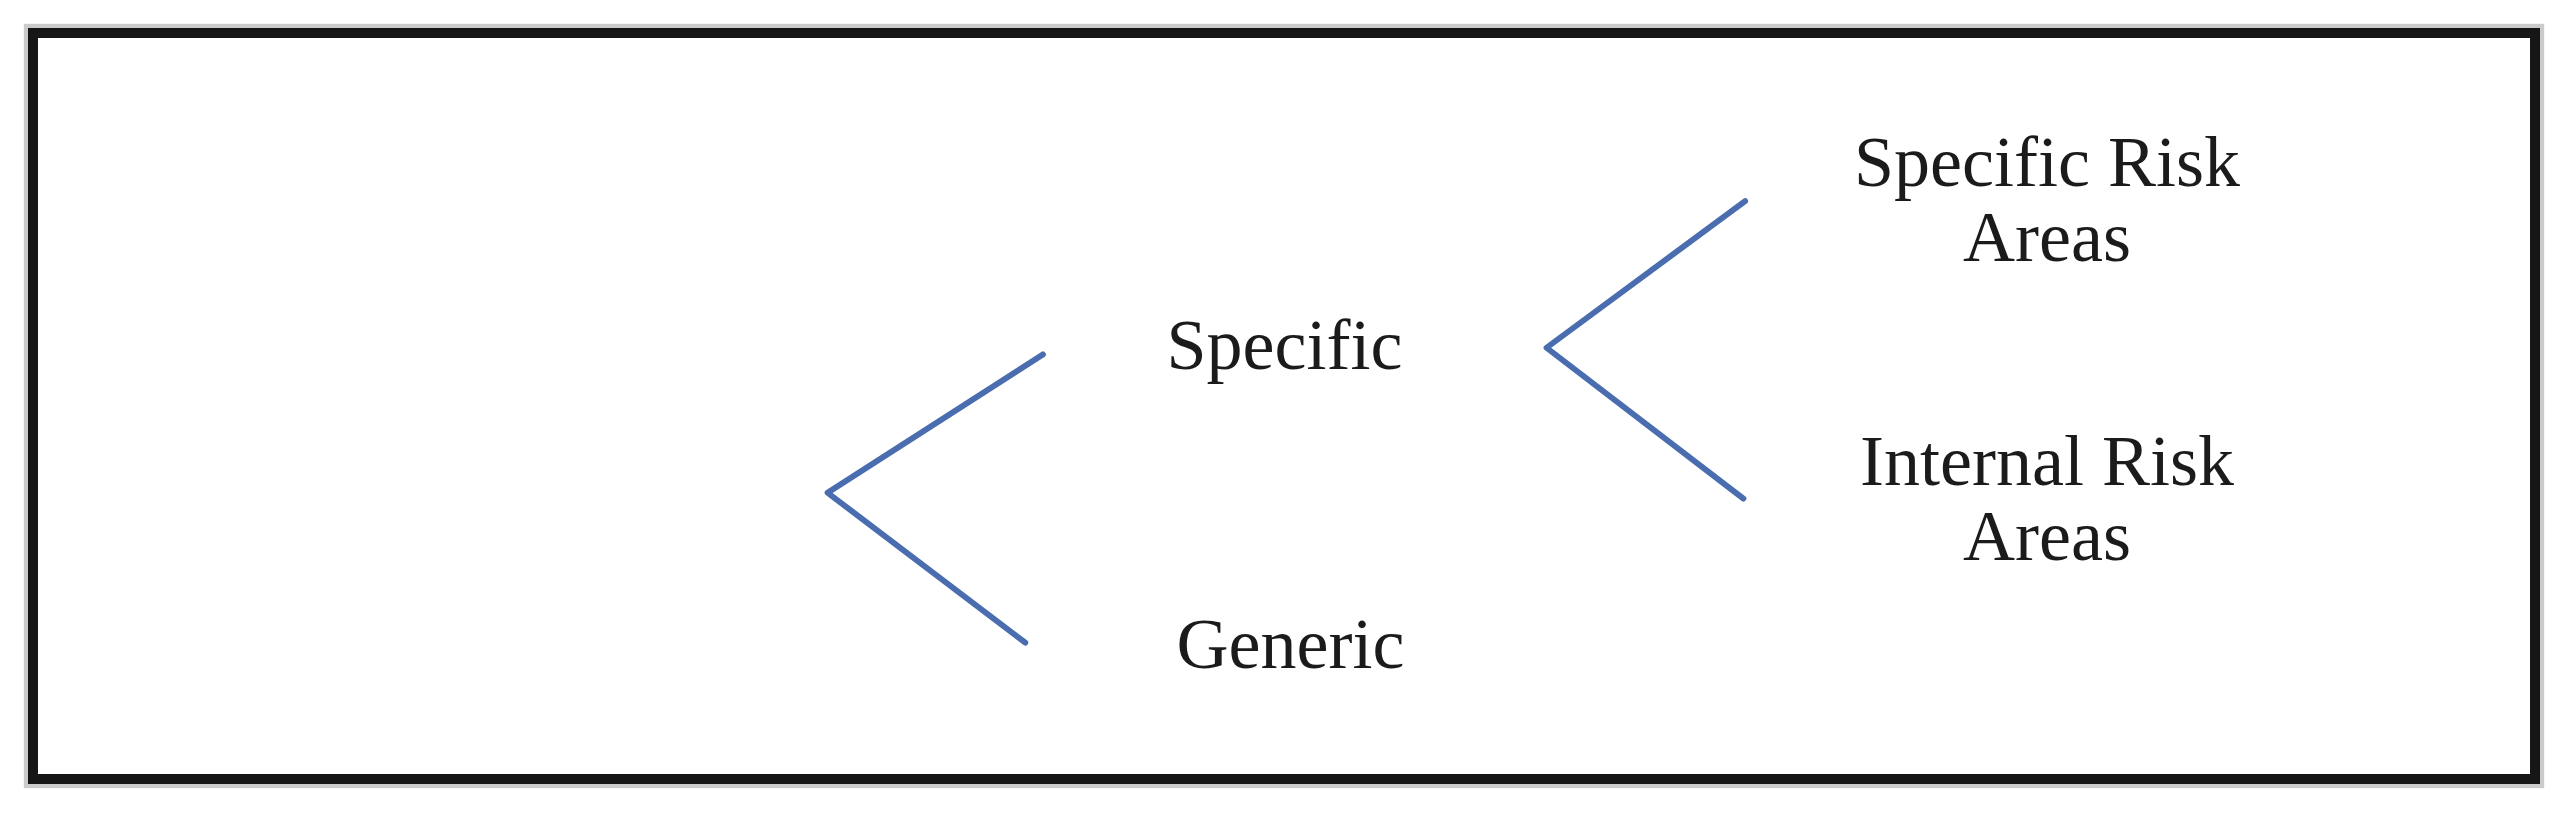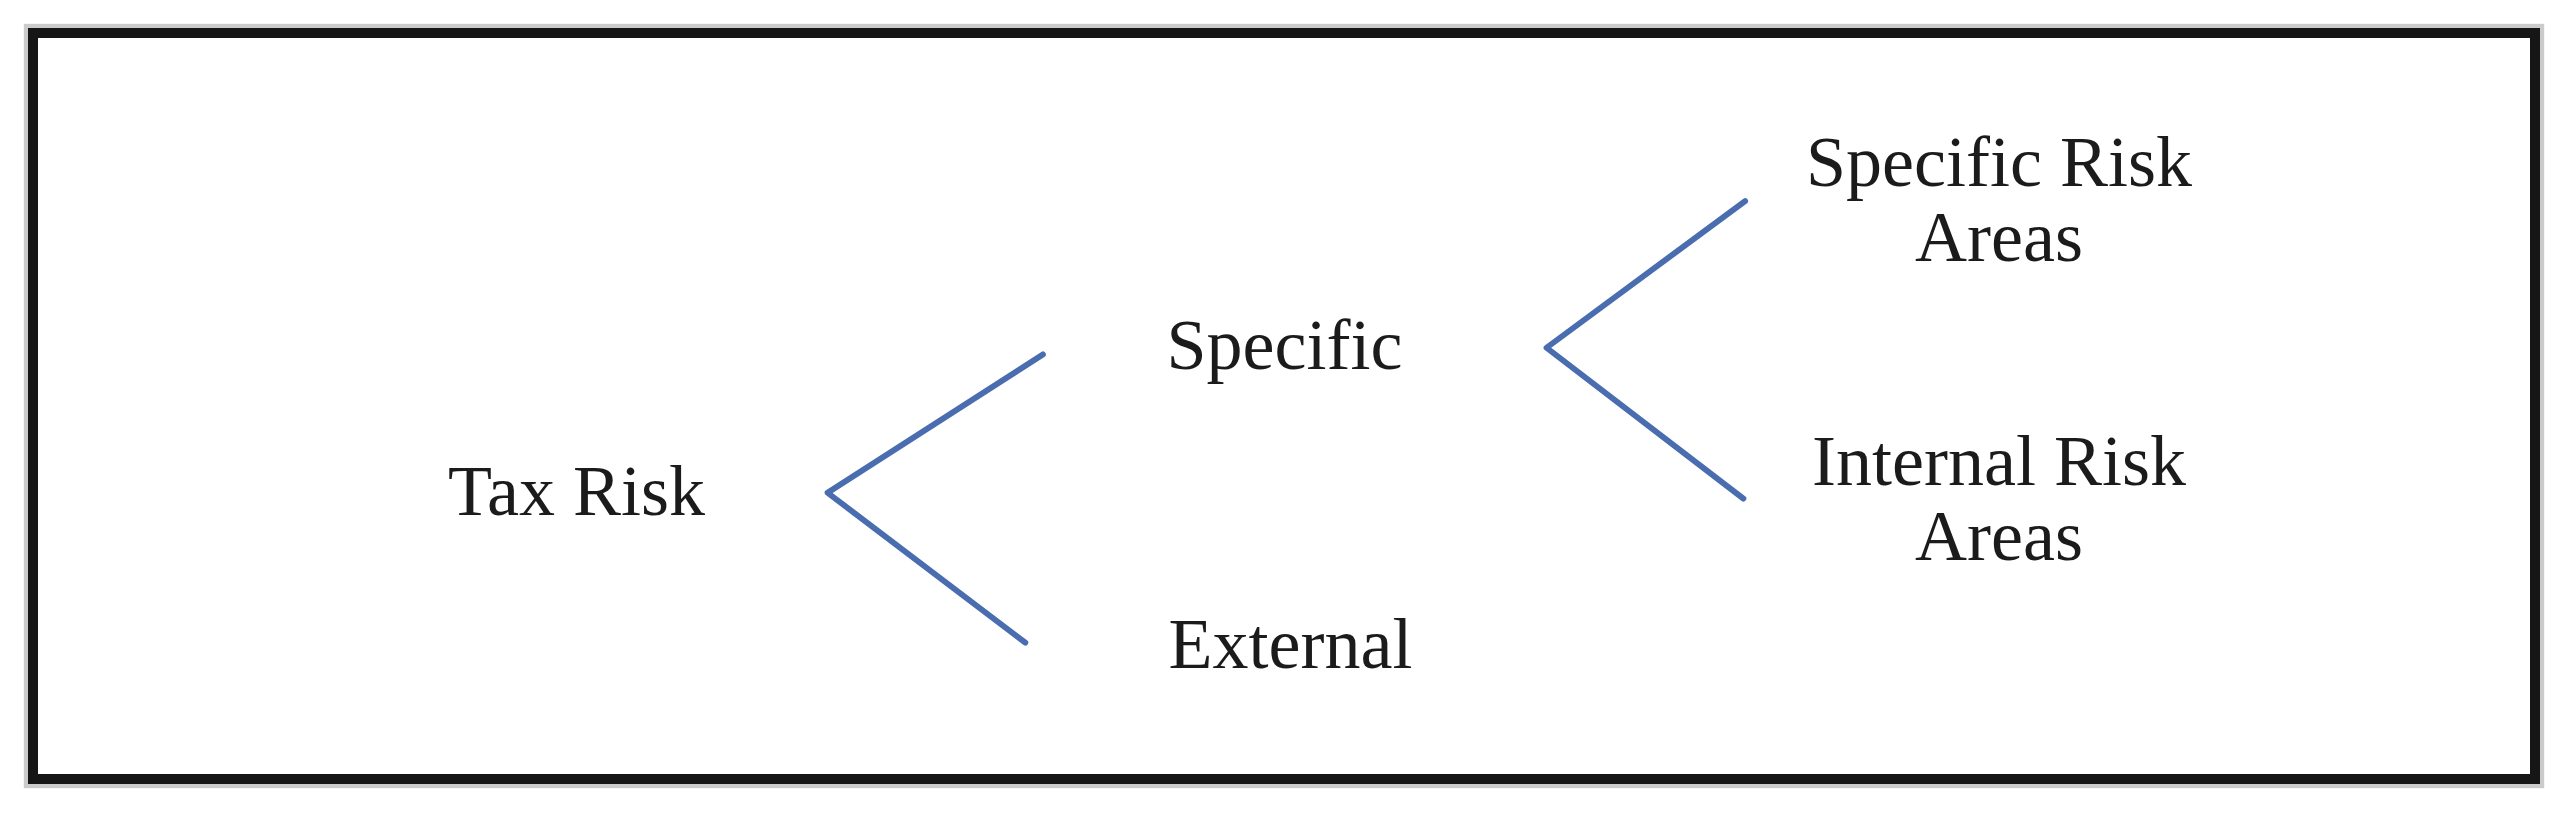--- a/index.html
+++ b/index.html
@@ -36,38 +36,38 @@
   }
   .node {
     position: absolute;
     font-size: 72px;
     line-height: 75px;
     text-align: center;
     white-space: nowrap;
   }
   .node.wrap {
     white-space: normal;
+    margin-left: 48px;
   }
 </style>
 </head>
 <body>
 
 <div id="canvas" style="--bg: #ffffff; --border: #161616; --text: #1b1b1b;">
 
   <div class="frame"></div>
 
   <svg class="connectors" viewBox="0 0 3073 975">
     <polyline points="1244,423 987,588 1223,767" fill="none" stroke="#4a6db0" stroke-width="7" stroke-linecap="round" stroke-linejoin="round"></polyline>
     <polyline points="2082,240 1845,415 2080,595" fill="none" stroke="#4a6db0" stroke-width="7" stroke-linecap="round" stroke-linejoin="round"></polyline>
   </svg>
 
-  <div class="node" style="left:367px; top:454px; width:419px;">Tax Risk</div>
 
   <div class="node" style="left:1075px; top:308px; width:419px;">Specific</div>
 
-  <div class="node" style="left:1081px; top:607px; width:419px;">External</div>
+  <div class="node" style="left:1081px; top:607px; width:419px;">Generic</div>
 
   <div class="node wrap" style="left:1798px; top:125px; width:402px;">Specific Risk Areas</div>
 
   <div class="node wrap" style="left:1798px; top:424px; width:402px;">Internal Risk Areas</div>
 
 </div>
 
 
 </body></html>

